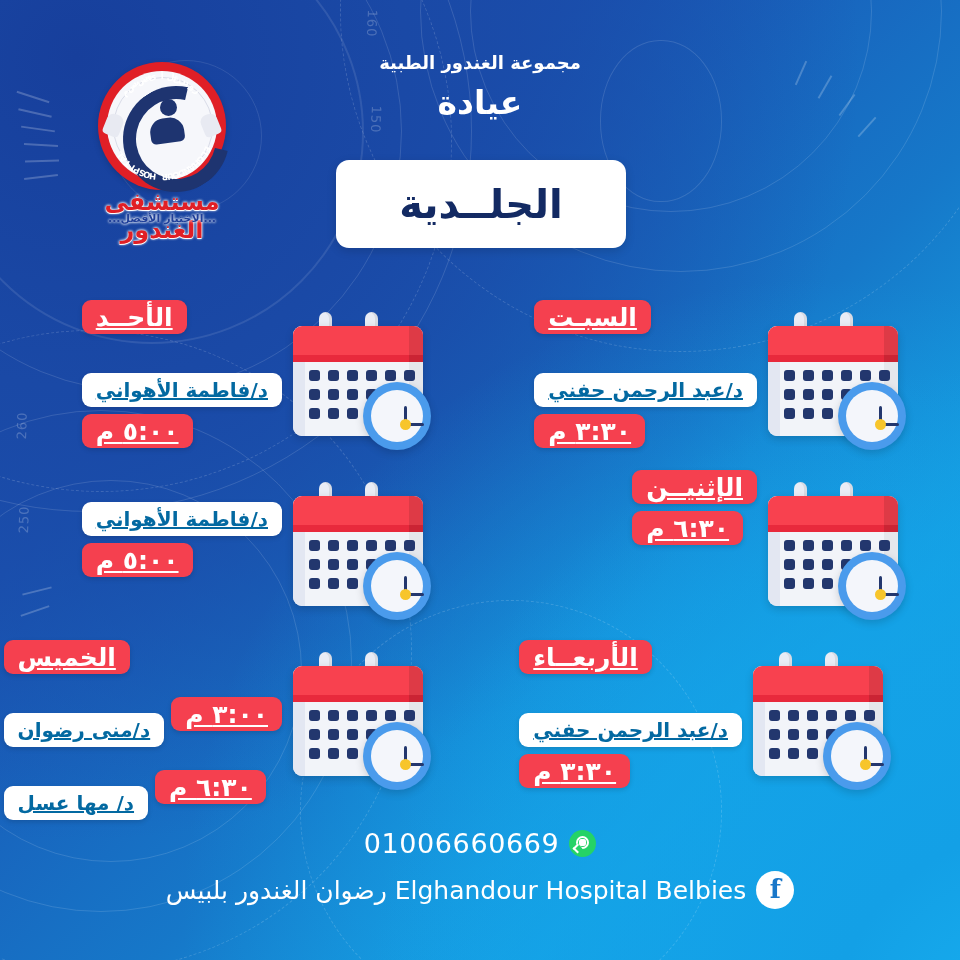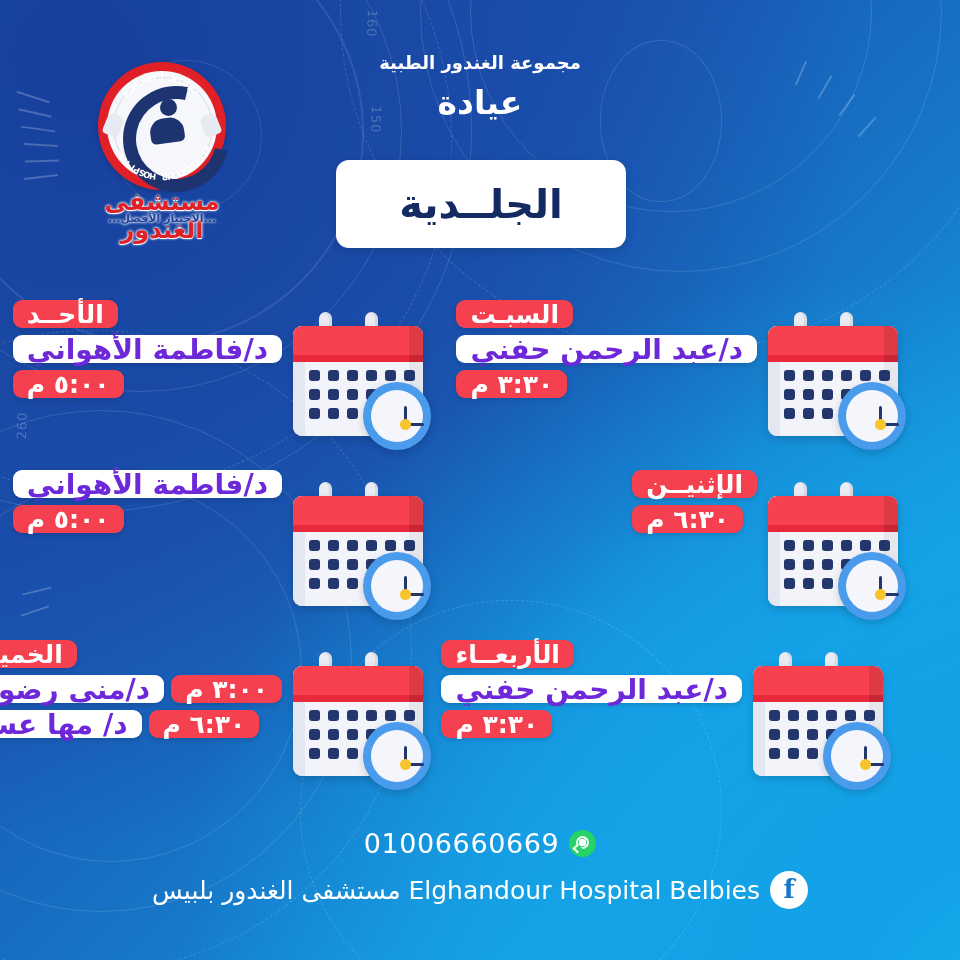--- a/index.html
+++ b/index.html
@@ -59,23 +59,23 @@
   #title-box{position:absolute;left:336px;top:160px;width:290px;height:88px;background:#ffffff;
              border-radius:13px;box-shadow:0 3px 10px rgba(0,0,0,0.15);
              display:flex;align-items:center;justify-content:center;}
   #title-box .t{color:#132a63;font-size:40px;font-weight:700;letter-spacing:-1px;}
 
   
   .day{position:absolute;height:160px;}
   .day .cal{position:absolute;top:8px;}
   .pills{position:absolute;top:0;display:flex;flex-direction:column;gap:7px;align-items:flex-end;}
   .pill{border-radius:9px;display:flex;align-items:center;justify-content:center;
-        height:28px;padding:0 14px;white-space:nowrap;box-shadow:0 2px 5px rgba(0,0,0,0.14);}
+        height:34px;padding:0 14px;white-space:nowrap;box-shadow:0 2px 5px rgba(0,0,0,0.14);text-decoration:underline;}
   .pill.red{background:#f5404f;color:#ffffff;font-size:25px;font-weight:700;letter-spacing:1px;}
-  .pill.white{background:#ffffff;color:#6d28d9;font-size:28px;font-weight:700;}
+  .pill.white{background:#ffffff;color:#0369a1;font-size:20px;font-weight:700;margin-top:32px;}
   .pill.time{background:#f5404f;color:#ffffff;font-size:25px;font-weight:700;letter-spacing:0.5px;}
   .rowpair{display:flex;flex-direction:row-reverse;gap:7px;align-items:center;}
 
   
   .cal{position:relative;width:145px;height:150px;}
   .cal .body{position:absolute;left:8px;top:18px;width:130px;height:110px;border-radius:9px;
              background:#f2f4f9;box-shadow:0 3px 8px rgba(0,0,0,0.16);overflow:hidden;}
   .cal .body::after{content:"";position:absolute;right:0;top:0;width:14px;height:100%;
              background:rgba(0,0,0,0.05);}
   .cal .body::before{content:"";position:absolute;left:0;top:0;width:12px;height:100%;
@@ -514,18 +514,18 @@
           <i></i>
         </div>
       <div class="phone">01006660669</div>
     </div>
     <div class="fr r2">
       <div class="fb">
         <span>f</span>
       </div>
       <div class="fbtext">
         <span class="lat">Elghandour Hospital Belbies</span>
-        <span>مستشفى الغندور  بلبيس</span>
+        <span>رضوان الغندور  بلبيس</span>
       </div>
     </div>
   </div>
 
 </div>
 
 </body></html>

